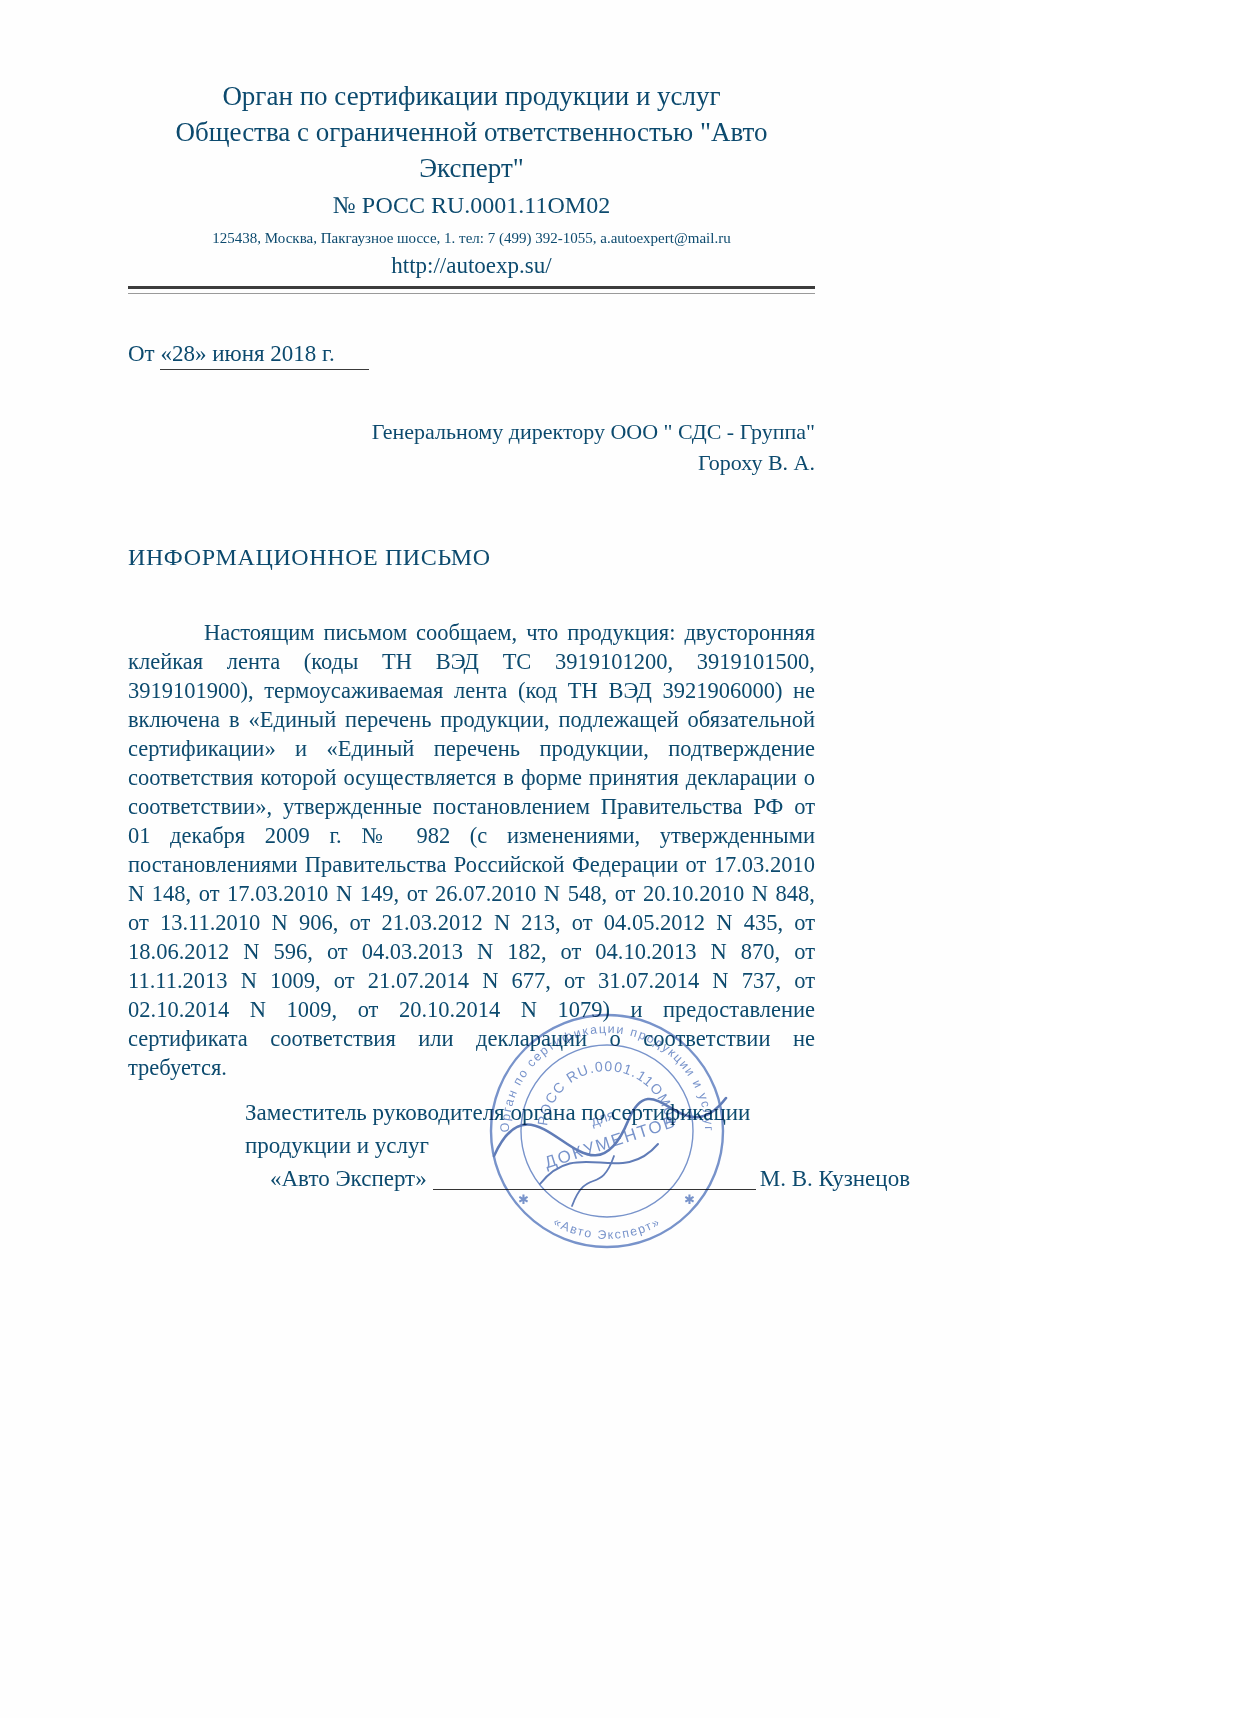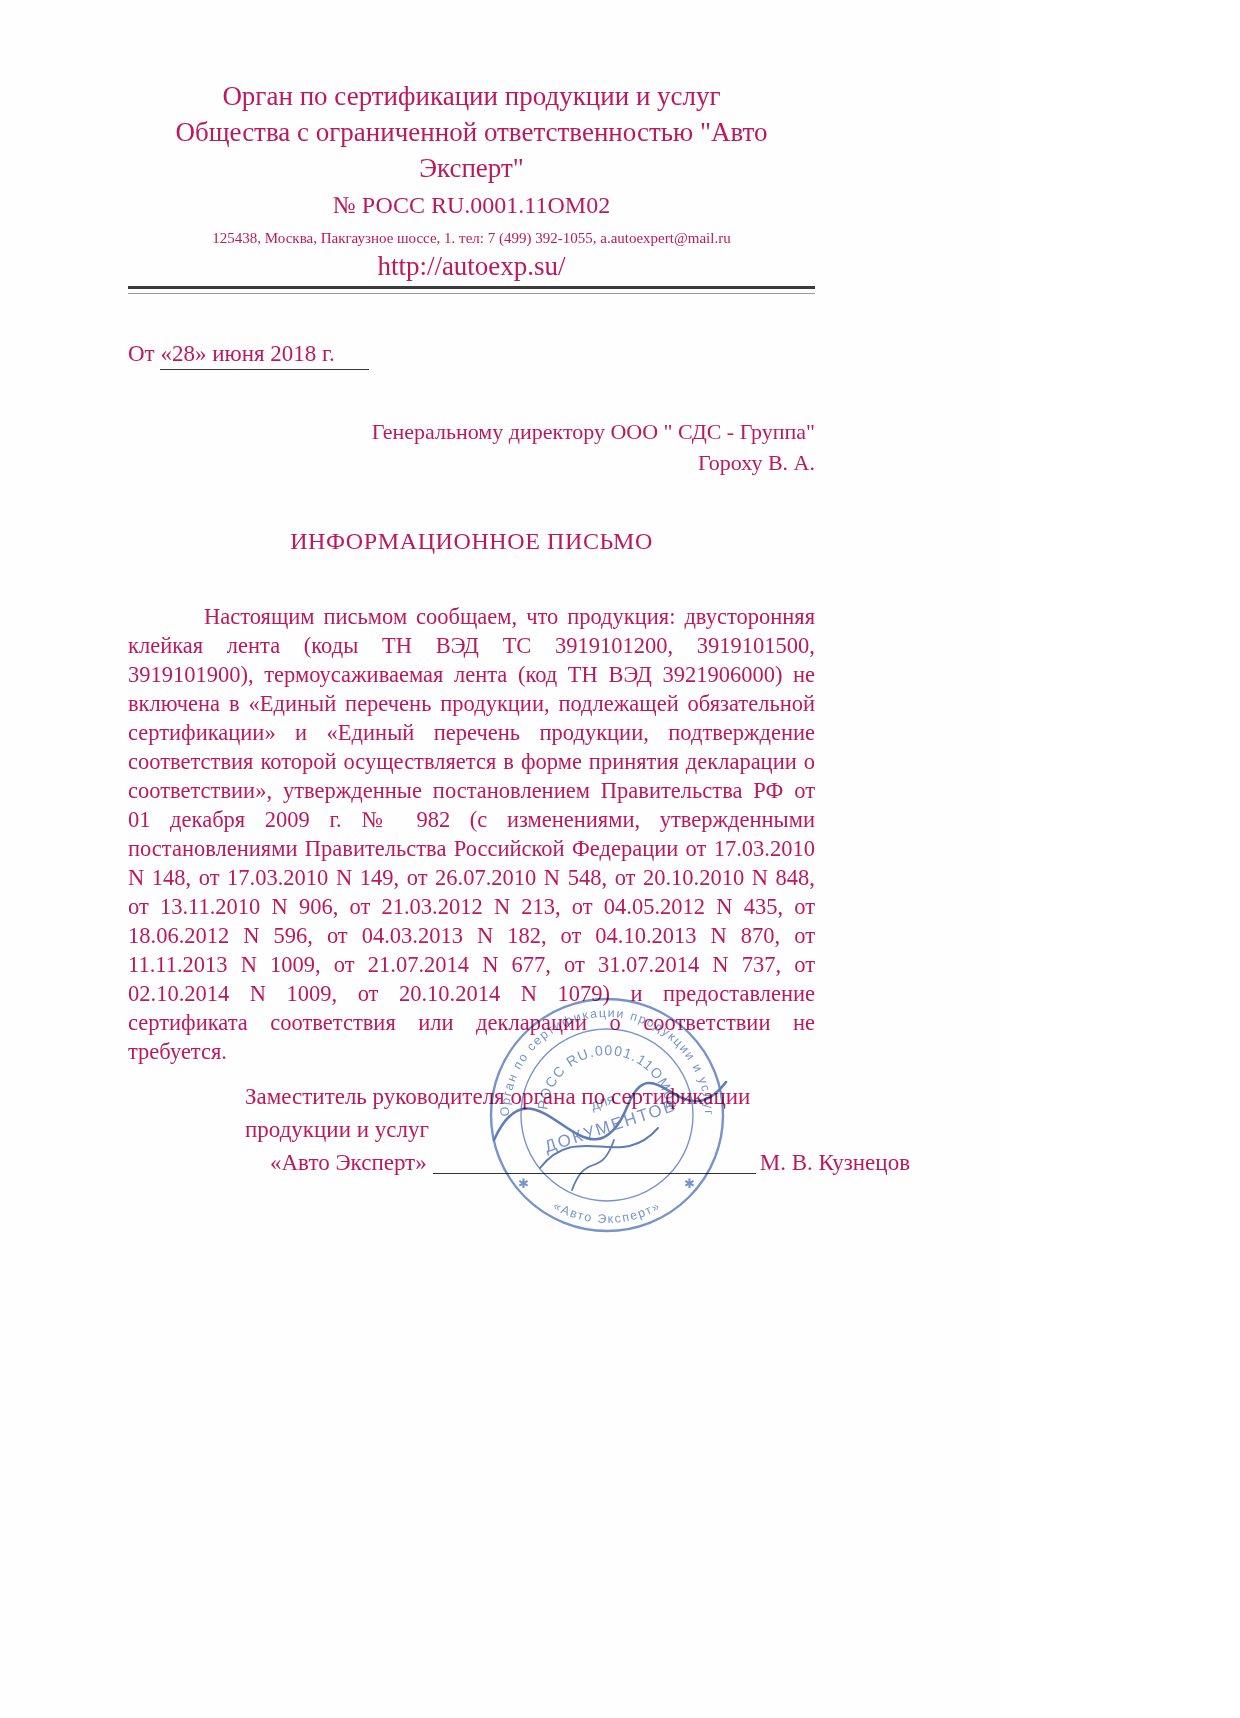--- a/index.html
+++ b/index.html
@@ -1,53 +1,53 @@
 <!DOCTYPE html>
 <html lang="ru"><head>
 <meta charset="utf-8">
 <style>
   html, body { margin: 0; padding: 0; background: #ffffff; }
   .page {
     position: relative;
     width: 1000px;
     min-height: 1718px;
     background: #fefefe;
-    color: #be185d;
+    color: #0c4a6e;
     font-family: "Liberation Serif", serif;
     overflow: hidden;
   }
   .content { padding: 78px 185px 40px 128px; }
 
   
   .letterhead { text-align: center; }
   .hdr-1 { font-size: 27px; line-height: 36px; }
   .hdr-2 { font-size: 27px; line-height: 36px; }
   .hdr-3 { font-size: 24px; line-height: 38px; }
   .hdr-4 { font-size: 15px; line-height: 28px; }
-  .hdr-5 { font-size: 27px; line-height: 28px; }
+  .hdr-5 { font-size: 23px; line-height: 28px; }
   .header-rule {
     margin-top: 6px;
     height: 4px;
     border-top: 3px solid #3c3c3c;
     border-bottom: 1px solid #9a9a9a;
   }
 
   
   .ref-block { margin-top: 44px; font-size: 23px; line-height: 31px; }
   .ref-date-underline {
     border-bottom: 1.5px solid #3a3a3a;
     padding-right: 34px;
     display: inline-block;
   }
 
   
   .addressee { margin-top: 46px; text-align: right; font-size: 22px; line-height: 31px; }
 
   
-  .doc-title { margin-top: 48px; text-align: center; font-size: 24px; letter-spacing: 0.6px; line-height: 30px; }
+  .doc-title { margin-top: 64px; font-size: 24px; letter-spacing: 0.6px; line-height: 30px; }
 
   
   .body-text { margin-top: 46px; font-size: 22.5px; line-height: 29px; text-align: justify; }
   .body-text p { margin: 0; text-indent: 76px; }
 
   
   .signature-block { position: relative; margin-top: 14px; font-size: 23px; line-height: 33px; }
   .sig-line1 { margin-left: 117px; }
   .sig-line2 { margin-left: 142px; width: 640px; display: flex; align-items: flex-end; }
   .sig-fill-line { flex: 1; border-bottom: 1.5px solid #333; margin: 0 4px 5px 6px; height: 1px; }

